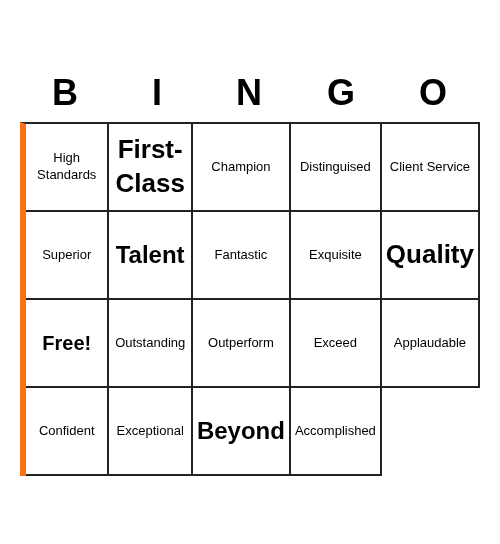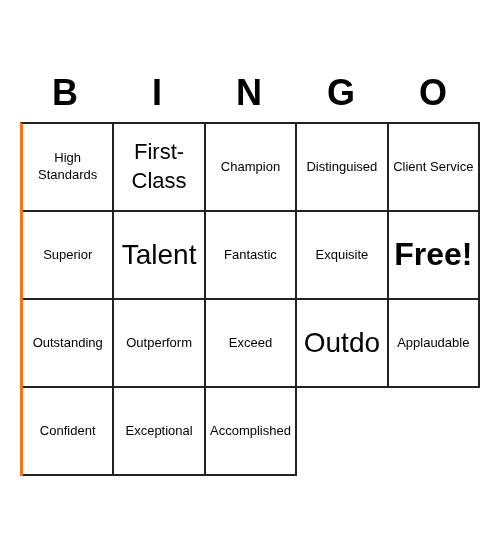--- a/index.html
+++ b/index.html
@@ -23,48 +23,48 @@
     }
     .bingo-header-cell {
       font-size: 36px;
       font-weight: bold;
       padding: 4px 0 8px 0;
       letter-spacing: 2px;
     }
     .bingo-grid {
       display: grid;
       grid-template-columns: repeat(5, 1fr);
-      border-left: 3px solid #f97316;
+      border-left: 6px solid #f97316;
       border-top: 2px solid #222;
     }
     .bingo-cell {
       border-right: 2px solid #222;
       border-bottom: 2px solid #222;
       display: flex;
       align-items: center;
       justify-content: center;
       text-align: center;
       padding: 6px 4px;
       min-height: 88px;
     }
     .bingo-cell .cell-text {
       font-size: 13px;
       line-height: 1.3;
     }
     .bingo-cell .cell-text.large {
-      font-size: 22px;
-      font-weight: normal;
+      font-size: 26px;
+      font-weight: bold;
     }
     .bingo-cell .cell-text.xlarge {
-      font-size: 28px;
-      font-weight: normal;
+      font-size: 24px;
+      font-weight: bold;
       text-align: right;
     }
     .bingo-cell .cell-text.free {
-      font-size: 32px;
+      font-size: 20px;
       font-weight: bold;
     }
   </style>
 </head>
 <body>
 
 <div class="bingo-card">
   <div class="bingo-header">
   <div class="bingo-header-cell">B</div>
       <div class="bingo-header-cell">I</div>
@@ -94,40 +94,43 @@
       <div class="bingo-cell">
         <span class="cell-text xlarge">Talent</span>
       </div>
       <div class="bingo-cell">
         <span class="cell-text">Fantastic</span>
       </div>
       <div class="bingo-cell">
         <span class="cell-text">Exquisite</span>
       </div>
       <div class="bingo-cell">
+        <span class="cell-text large">Quality</span>
+      </div>
+      <div class="bingo-cell">
         <span class="cell-text free">Free!</span>
       </div>
       <div class="bingo-cell">
         <span class="cell-text">Outstanding</span>
       </div>
       <div class="bingo-cell">
         <span class="cell-text">Outperform</span>
       </div>
       <div class="bingo-cell">
         <span class="cell-text">Exceed</span>
       </div>
       <div class="bingo-cell">
-        <span class="cell-text xlarge">Outdo</span>
-      </div>
-      <div class="bingo-cell">
         <span class="cell-text">Applaudable</span>
       </div>
       <div class="bingo-cell">
         <span class="cell-text">Confident</span>
       </div>
       <div class="bingo-cell">
         <span class="cell-text">Exceptional</span>
       </div>
       <div class="bingo-cell">
+        <span class="cell-text xlarge">Beyond</span>
+      </div>
+      <div class="bingo-cell">
         <span class="cell-text">Accomplished</span>
       </div>
     </div>
 </div>
 
 </body></html>

